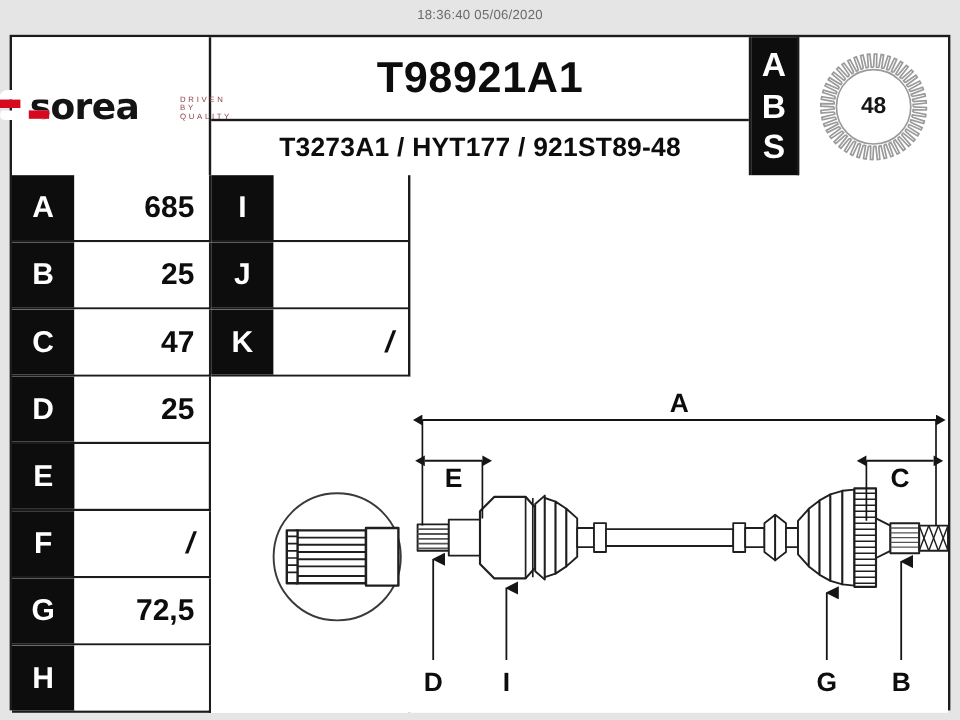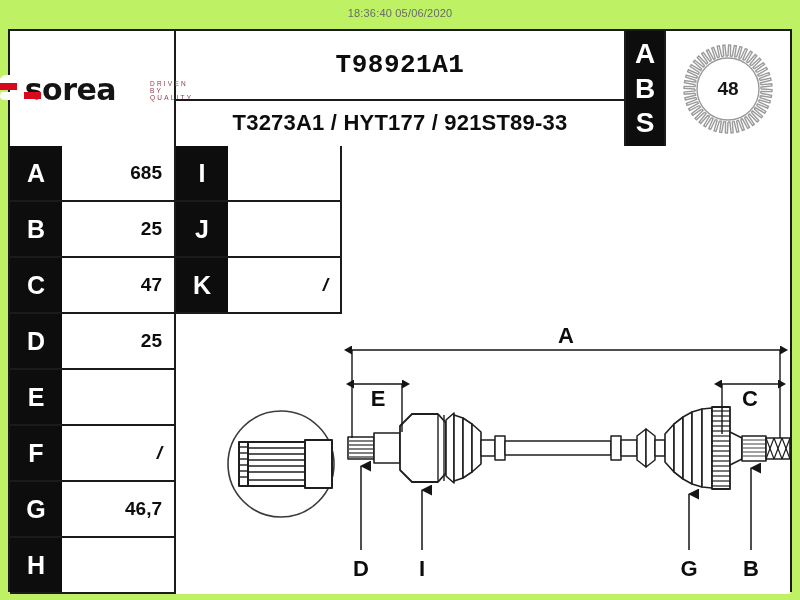--- a/index.html
+++ b/index.html
@@ -9,21 +9,21 @@
     width: 800px;
     height: 600px;
     overflow: hidden;
     font-family: "Liberation Sans", sans-serif;
   }
 
   #page {
     position: relative;
     width: 800px;
     height: 600px;
-    background: #bef264;
+    background: #e5e5e5;
   }
 
   
   .timestamp {
     position: absolute;
     top: 7px;
     left: 0;
     width: 800px;
     text-align: center;
     font-size: 11px;
@@ -127,25 +127,25 @@
   }
   .title-main {
     height: 70px;
     display: flex;
     align-items: center;
     justify-content: center;
     border-bottom: 2px solid #1b1b1b;
     box-sizing: border-box;
   }
   .title-main span {
-    font-size: 26px;
+    font-size: 36px;
     font-weight: bold;
     letter-spacing: 0.5px;
     color: #0d0d0d;
-    font-family: Liberation Mono, monospace;
+    font-family: Liberation Sans, sans-serif;
   }
   .title-sub {
     height: 43px;
     display: flex;
     align-items: center;
     justify-content: center;
   }
   .title-sub span {
     font-size: 22px;
     font-weight: bold;
@@ -236,21 +236,21 @@
     font-weight: bold;
     flex: 0 0 52px;
     font-family: "Liberation Sans", sans-serif;
   }
   .spec-val {
     flex: 1;
     display: flex;
     align-items: center;
     justify-content: flex-end;
     padding-right: 12px;
-    font-size: 19px;
+    font-size: 25px;
     font-weight: bold;
     color: #0d0d0d;
     background: #fff;
     font-family: "Liberation Sans", sans-serif;
   }
   .spec-val.slash { font-style: italic; }
 
   
   .spec-filler {
     position: absolute;
@@ -295,21 +295,21 @@
         </div>
         <div class="logo-word">sorea</div>
         <div class="logo-tag">DRIVEN BY QUALITY</div>
       </div>
 
       <div class="title-block">
         <div class="title-main">
           <span>T98921A1</span>
         </div>
         <div class="title-sub">
-          <span>T3273A1 / HYT177 / 921ST89-33</span>
+          <span>T3273A1 / HYT177 / 921ST89-48</span>
         </div>
       </div>
 
       <div class="abs-cell">
         <span>A</span>
         <span>B</span>
         <span>S</span>
       </div>
 
       <div class="gear-cell">
@@ -391,21 +391,21 @@
       </div>
       <div class="spec-row">
         <div class="spec-key">E</div>
       </div>
       <div class="spec-row">
         <div class="spec-key">F</div>
         <div class="spec-val slash">/</div>
       </div>
       <div class="spec-row">
         <div class="spec-key">G</div>
-        <div class="spec-val">46,7</div>
+        <div class="spec-val">72,5</div>
       </div>
       <div class="spec-row">
         <div class="spec-key">H</div>
         <div class="spec-val"></div>
       </div>
     </div>
 
     <div class="spec-col-b">
       <div class="spec-row">
         <div class="spec-key">I</div>

